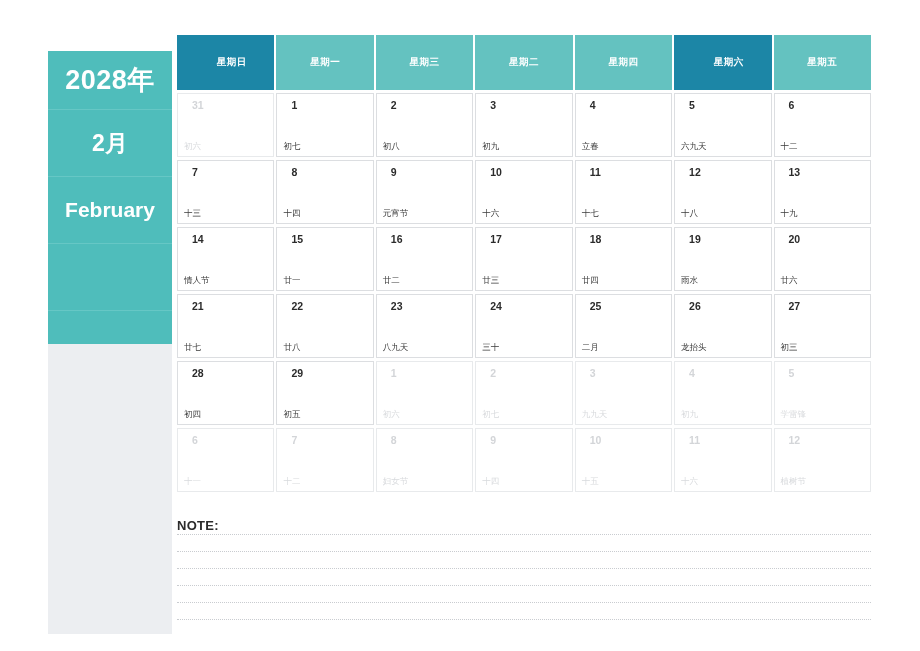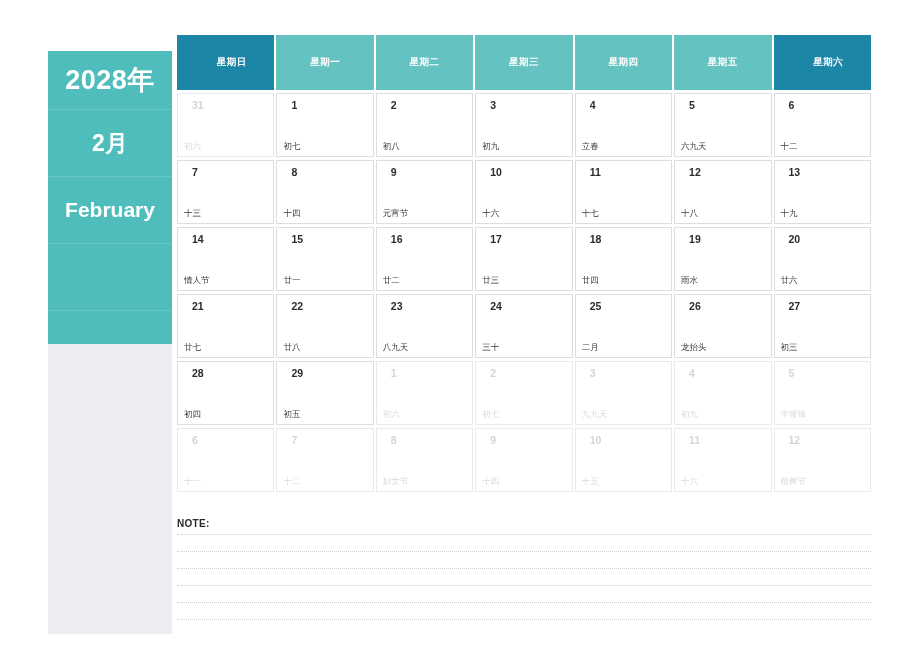--- a/index.html
+++ b/index.html
@@ -139,21 +139,21 @@
     position: absolute;
     left: 176px;
     top: 518px;
     width: 696px;
     height: 100px;
   }
   .note-label {
     position: absolute;
     left: 1px;
     top: 0px;
-    font-size: 10px;
+    font-size: 13px;
     font-weight: bold;
     color: #2b2b2b;
     letter-spacing: 0.3px;
   }
   .note-line {
     position: absolute;
     left: 1px;
     width: 694px;
     height: 0px;
     border-top: 1px dotted #c9ccd0;
@@ -189,41 +189,41 @@
             <span>星期日</span>
           </div>
         </div>
         <div class="cell">
           <div class="head-inner">
             <span>星期一</span>
           </div>
         </div>
         <div class="cell">
           <div class="head-inner">
+            <span>星期三</span>
+          </div>
+        </div>
+        <div class="cell">
+          <div class="head-inner">
             <span>星期二</span>
-          </div>
-        </div>
-        <div class="cell">
-          <div class="head-inner">
-            <span>星期三</span>
           </div>
         </div>
         <div class="cell">
           <div class="head-inner">
             <span>星期四</span>
           </div>
         </div>
         <div class="cell">
+          <div class="head-inner weekend">
+            <span>星期六</span>
+          </div>
+        </div>
+        <div class="cell">
           <div class="head-inner">
             <span>星期五</span>
-          </div>
-        </div>
-        <div class="cell">
-          <div class="head-inner weekend">
-            <span>星期六</span>
           </div>
         </div>
       </div>
     <div id="weeks-container">
         <div class="row day-row">
           <div class="cell">
             <div class="day-inner out">
               <div class="day-num">31</div>
               <div class="lunar">初六</div>
             </div>

